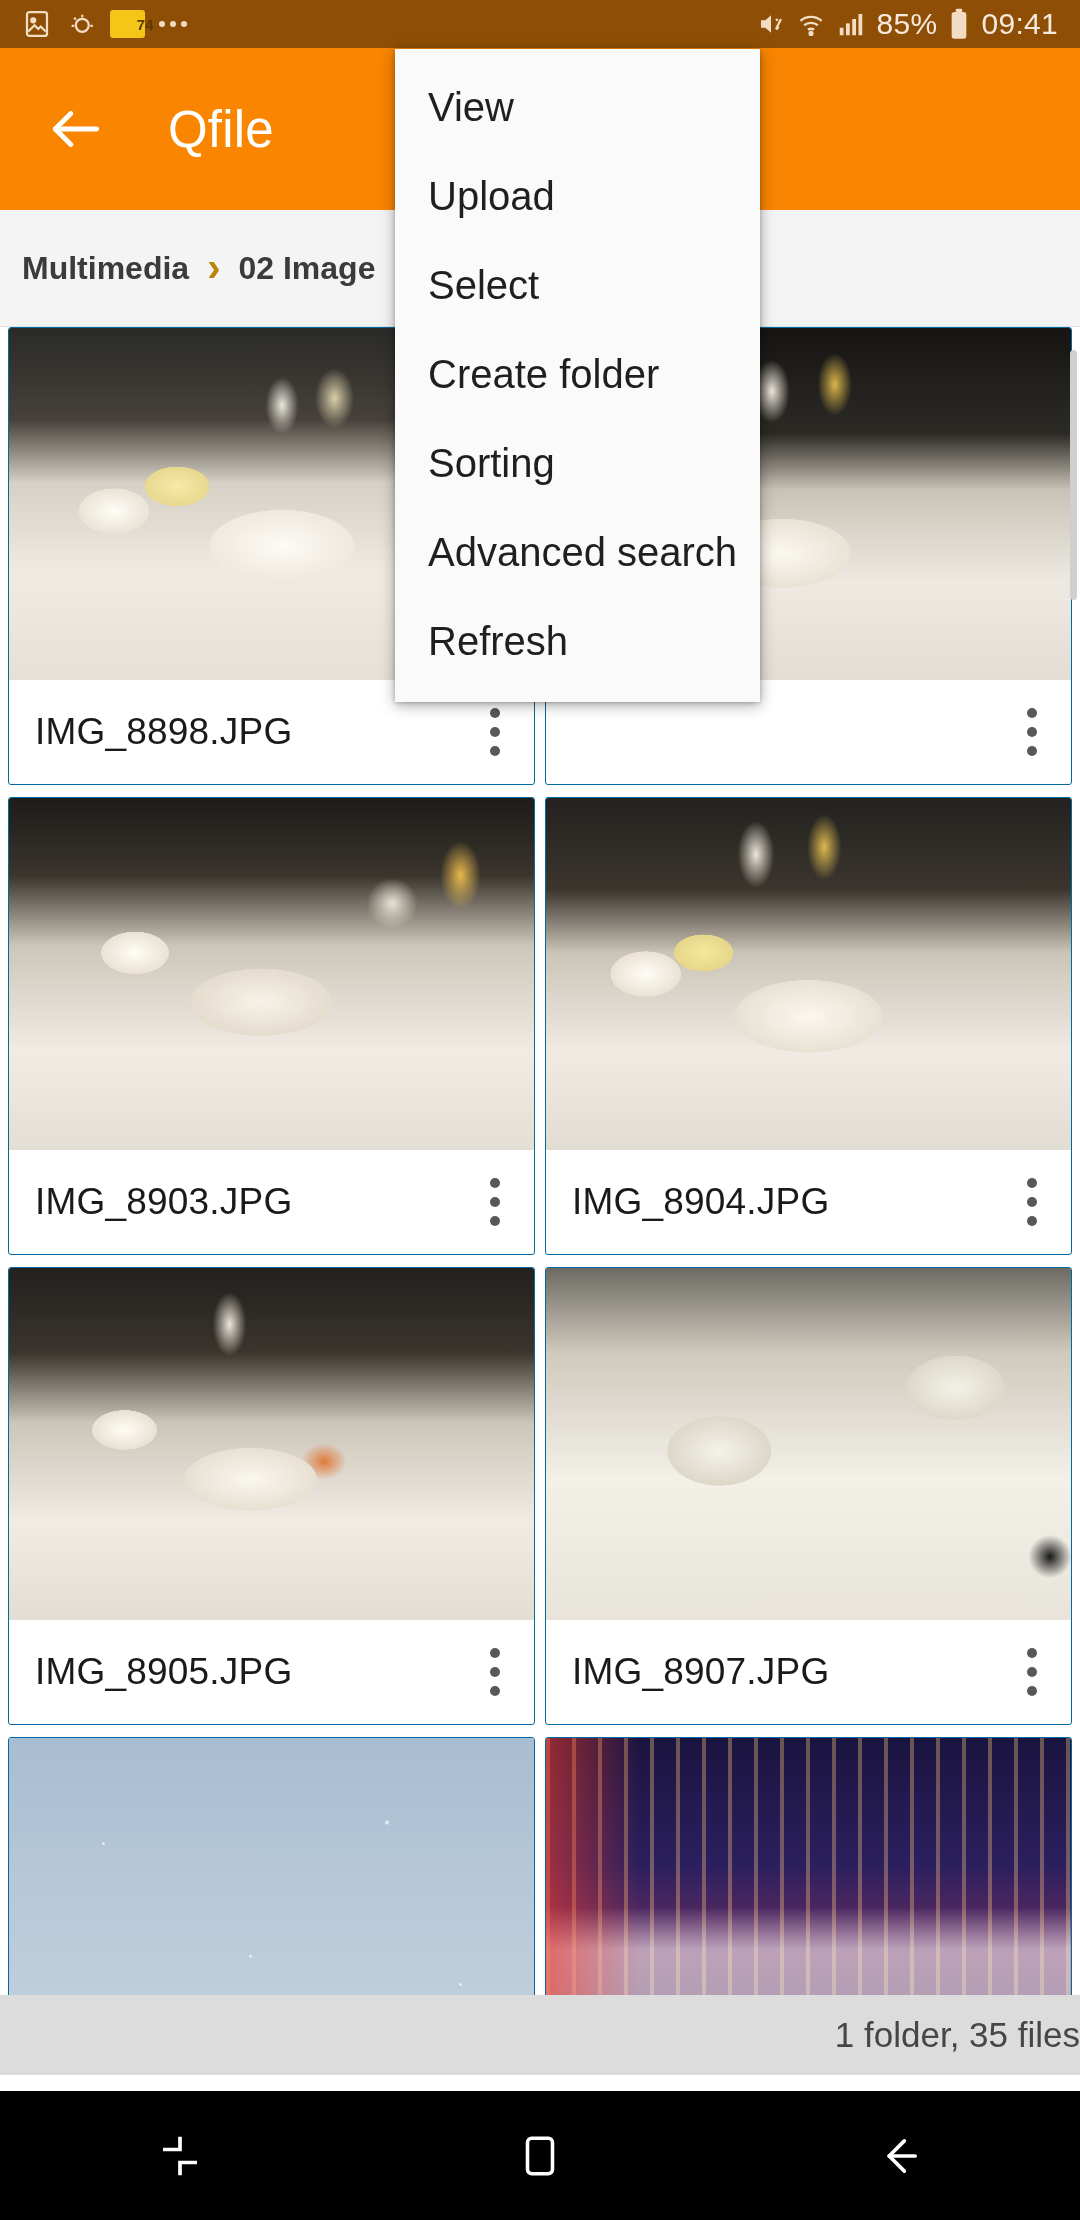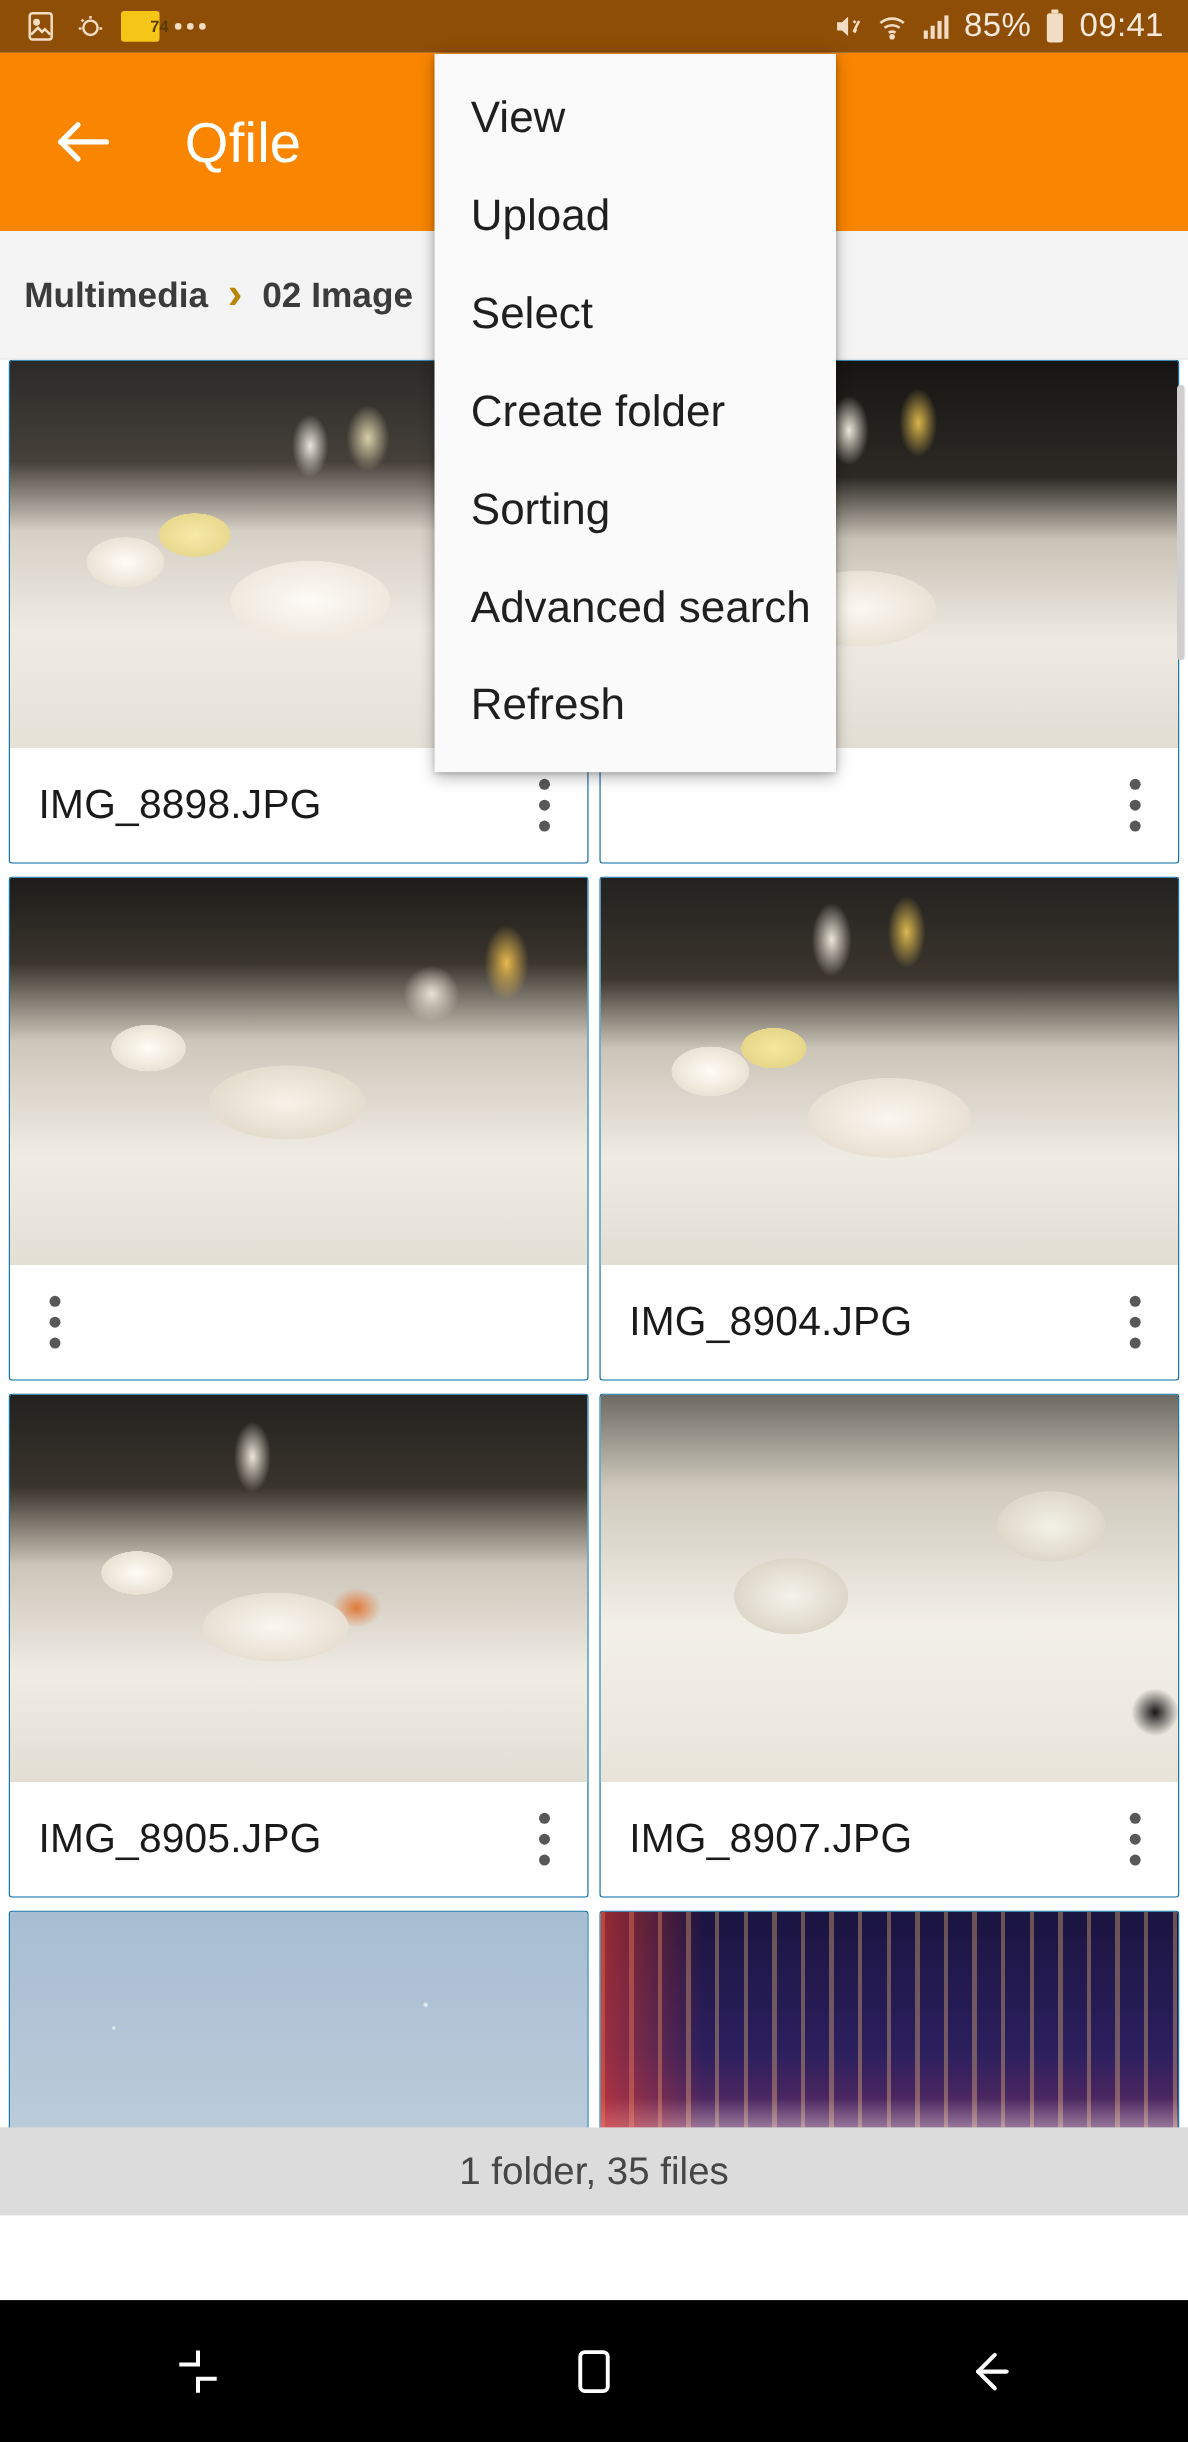--- a/index.html
+++ b/index.html
@@ -147,23 +147,23 @@
   }
   .t8{ background:
       linear-gradient(90deg, rgba(255,60,40,0.55) 0%, rgba(255,60,40,0) 18%),
       linear-gradient(0deg, rgba(255,255,255,0.55) 40%, rgba(255,255,255,0) 52%),
       repeating-linear-gradient(90deg, rgba(255,200,120,0.35) 0 4px, rgba(0,0,0,0) 4px 26px),
       linear-gradient(180deg, #1a1440 0%, #2b1f5e 36%, #6d2f63 62%, #221a46 100%);
   }
 
   
   .countbar{
-    position:absolute; left:0; top:1934px; width:1080px; height:80px;
+    position:absolute; left:0; top:1995px; width:1080px; height:80px;
     background:#dcdcdc;
-    display:flex; align-items:center; justify-content:center;
+    display:flex; align-items:center; justify-content:flex-end;
   }
   .countbar span{ font-size:35px; color:#464646; }
 
   
   .navbar{
     position:absolute; left:0; top:2091px; width:1080px; height:129px;
     background:#000000;
     display:flex; align-items:center; justify-content:space-around;
   }
   .navbtn{ width:160px;height:129px;display:flex;align-items:center;justify-content:center;cursor:pointer;}
@@ -287,20 +287,21 @@
             <i></i>
           </span>
       </div>
     </div>
   </div>
 
   <div class="grid-row">
     <div class="card">
       <div class="thumb t3"></div>
       <div class="card-foot">
+        <span class="fname">IMG_8903.JPG</span>
         <span class="kebab">
             <i></i>
             <i></i>
             <i></i>
           </span>
       </div>
     </div>
     <div class="card">
       <div class="thumb t4"></div>
       <div class="card-foot">

